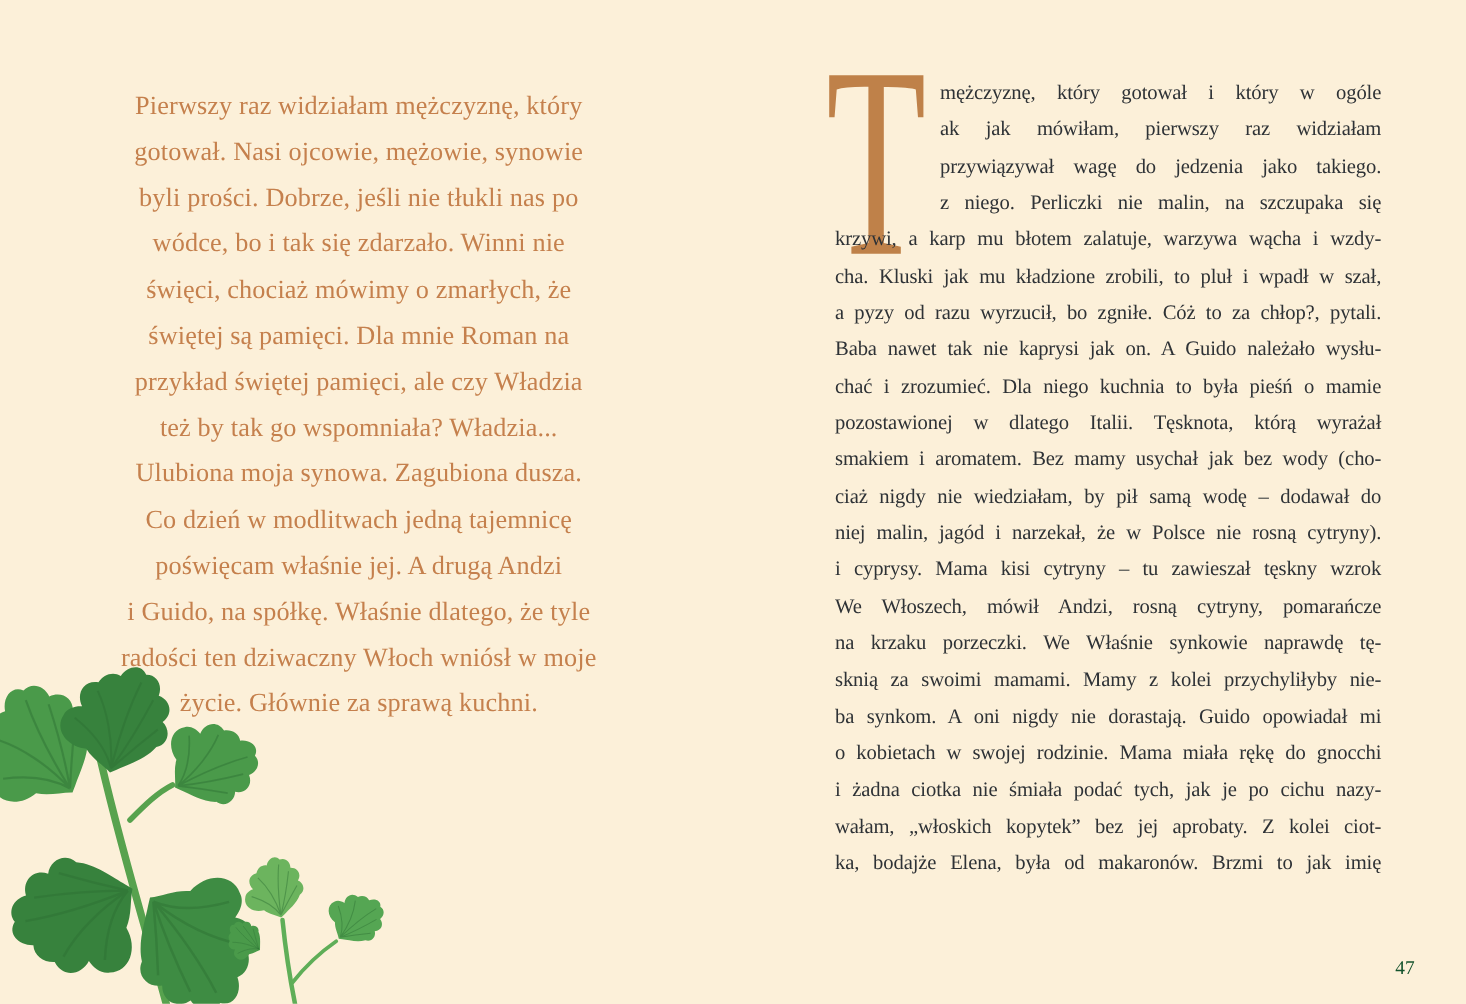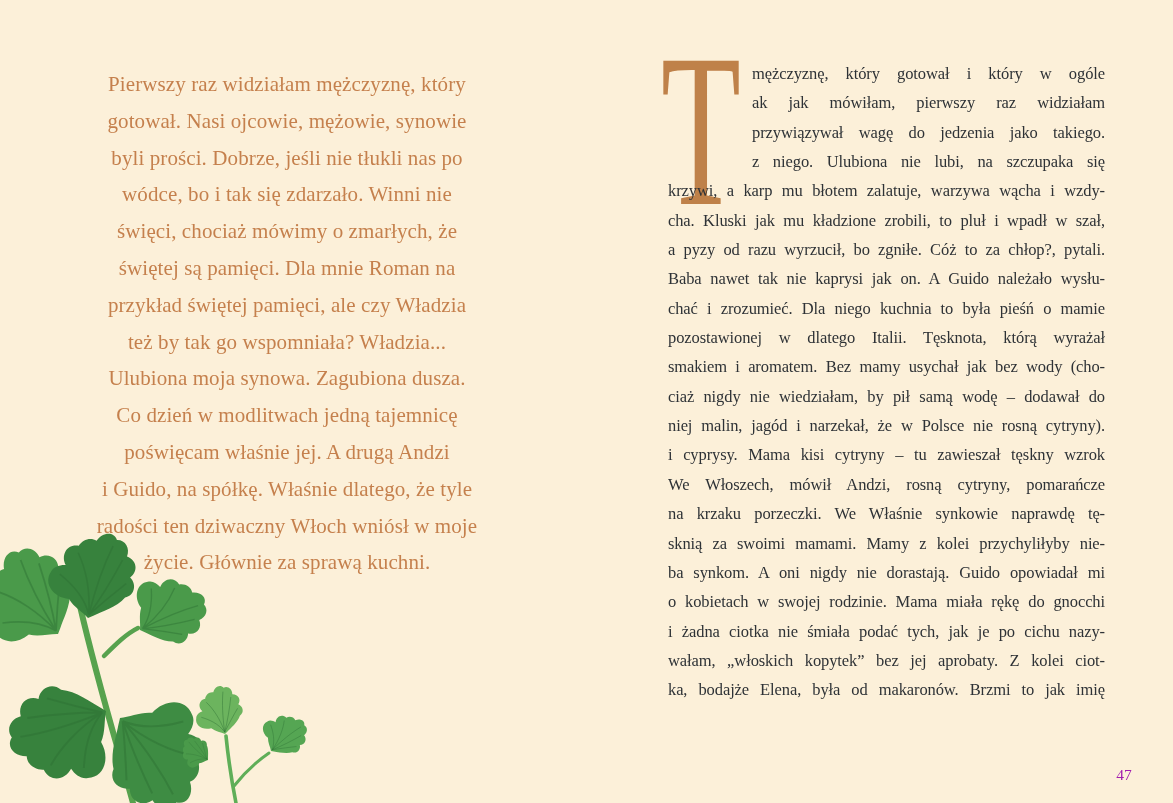--- a/index.html
+++ b/index.html
@@ -45,21 +45,21 @@
     position:absolute;left:661px;top:22px;
     color:#bf8149;
     font-size:218px;line-height:218px;
     transform:scaleX(.60);
     transform-origin:left top;
     user-select:none;
   }
 
   .page-number{
     position:absolute;left:1109px;top:766px;width:30px;
-    color:#a21caf;font-size:15.5px;text-align:center;
+    color:#14532d;font-size:15.5px;text-align:center;
   }
 </style>
 </head>
 <body>
 
 <div class="spread">
 
   <section>
     <div class="left-text">
       <div>Pierwszy raz widziałam mężczyznę, który</div>
@@ -102,21 +102,21 @@
     </svg>
   </section>
 
   <section>
     <div class="drop-cap">T</div>
 
     <div class="right-text">
       <div class="rline indent">mężczyznę, który gotował i który w ogóle</div>
       <div class="rline indent">ak jak mówiłam, pierwszy raz widziałam</div>
       <div class="rline indent">przywiązywał wagę do jedzenia jako takiego.</div>
-      <div class="rline indent">z niego. Ulubiona nie lubi, na szczupaka się</div>
+      <div class="rline indent">z niego. Perliczki nie malin, na szczupaka się</div>
       <div class="rline">krzywi, a karp mu błotem zalatuje, warzywa wącha i wzdy-</div>
       <div class="rline">cha. Kluski jak mu kładzione zrobili, to pluł i wpadł w szał,</div>
       <div class="rline">a pyzy od razu wyrzucił, bo zgniłe. Cóż to za chłop?, pytali.</div>
       <div class="rline">Baba nawet tak nie kaprysi jak on. A Guido należało wysłu-</div>
       <div class="rline">chać i zrozumieć. Dla niego kuchnia to była pieśń o mamie</div>
       <div class="rline">pozostawionej w dlatego Italii. Tęsknota, którą wyrażał</div>
       <div class="rline">smakiem i aromatem. Bez mamy usychał jak bez wody (cho-</div>
       <div class="rline">ciaż nigdy nie wiedziałam, by pił samą wodę – dodawał do</div>
       <div class="rline">niej malin, jagód i narzekał, że w Polsce nie rosną cytryny).</div>
       <div class="rline">i cyprysy. Mama kisi cytryny – tu zawieszał tęskny wzrok</div>

